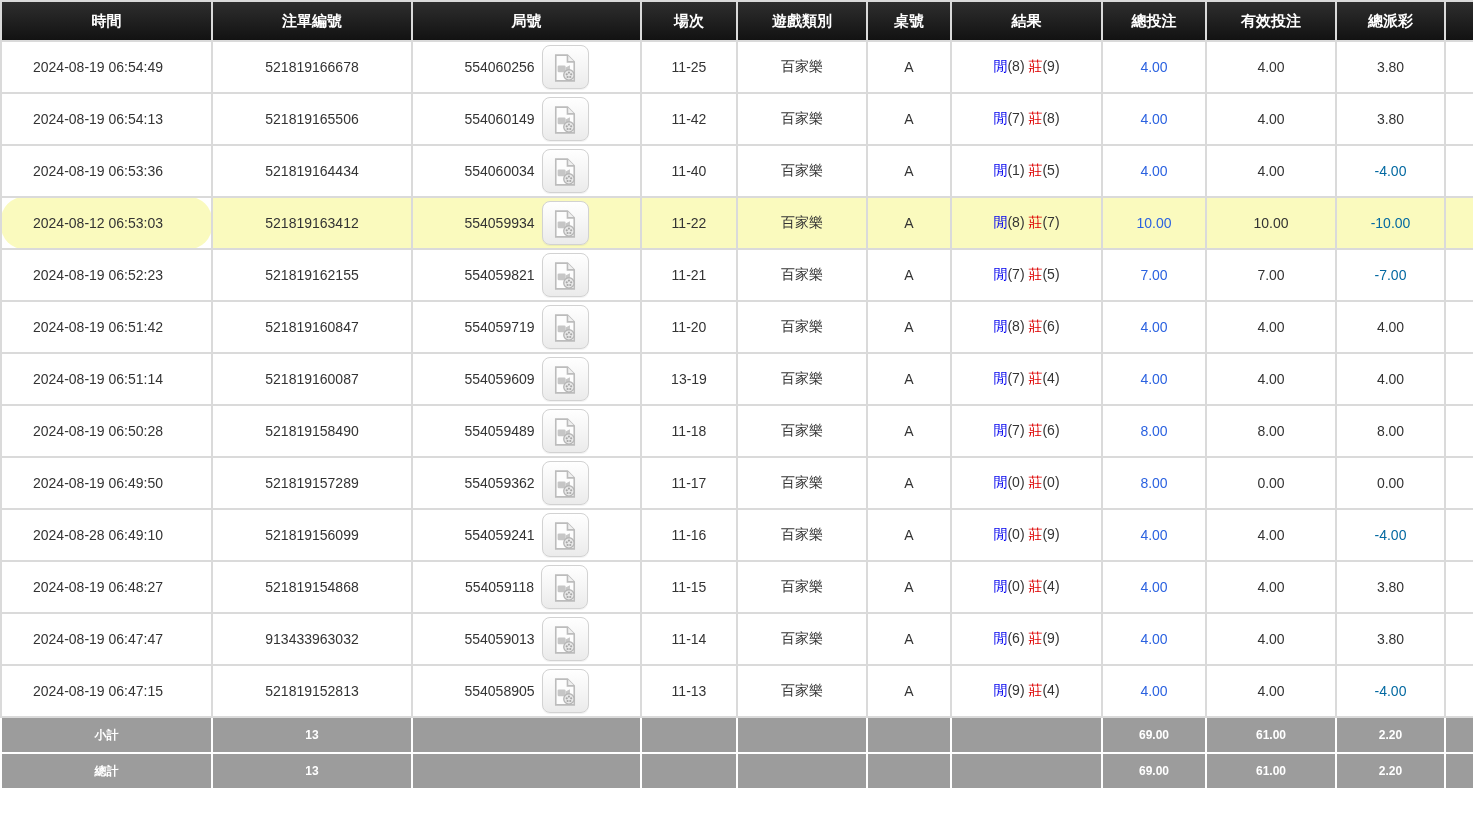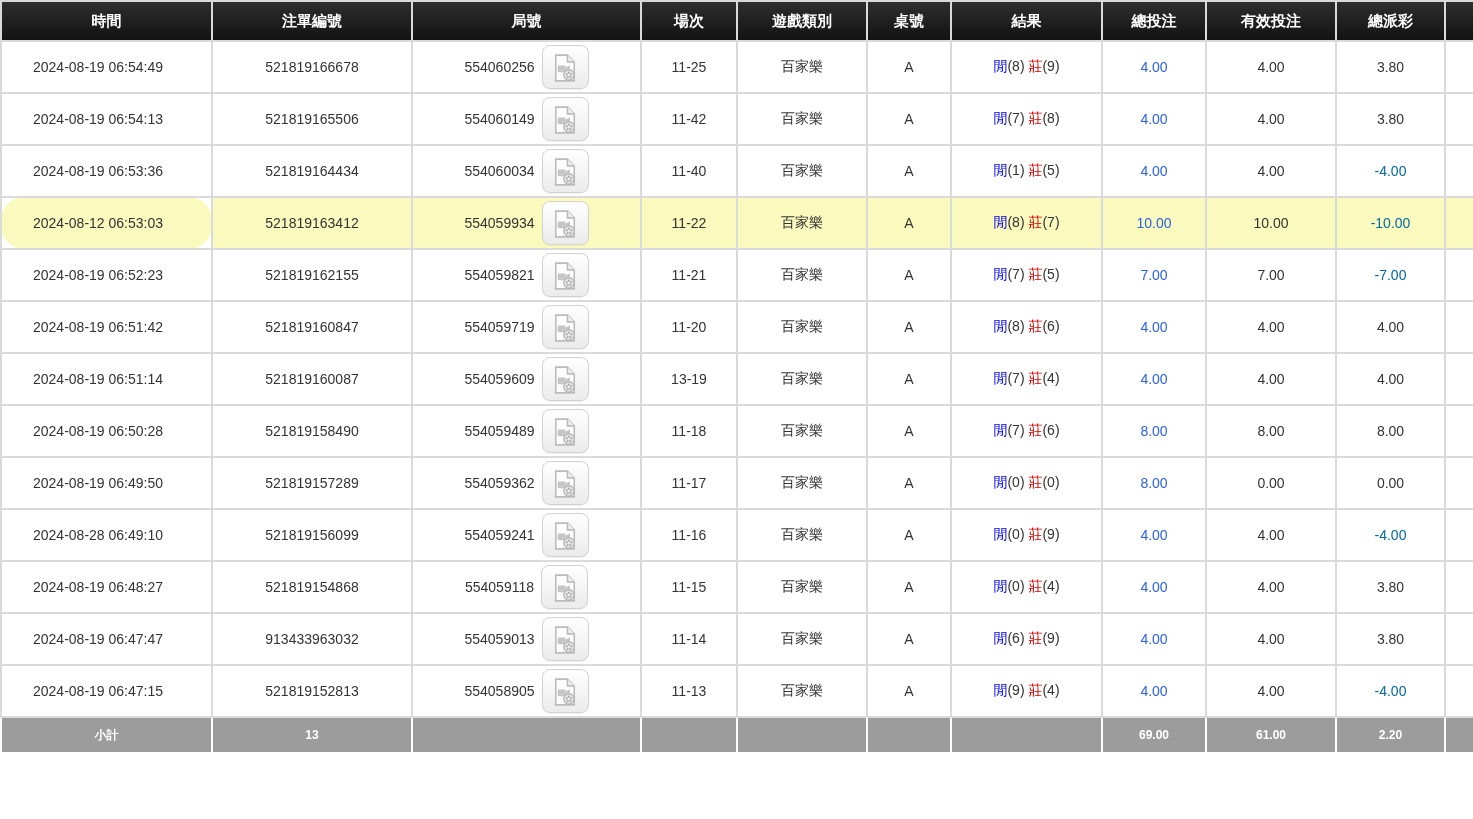--- a/index.html
+++ b/index.html
@@ -467,14 +467,27 @@
         <td></td>
         <td></td>
         <td></td>
         <td></td>
         <td></td>
         <td>69.00</td>
         <td>61.00</td>
         <td>2.20</td>
         <td></td>
       </tr>
+      <tr class="footer">
+        <td>總計</td>
+        <td>13</td>
+        <td></td>
+        <td></td>
+        <td></td>
+        <td></td>
+        <td></td>
+        <td>69.00</td>
+        <td>61.00</td>
+        <td>2.20</td>
+        <td></td>
+      </tr>
     </tbody>
 </table>
 
 </body></html>

